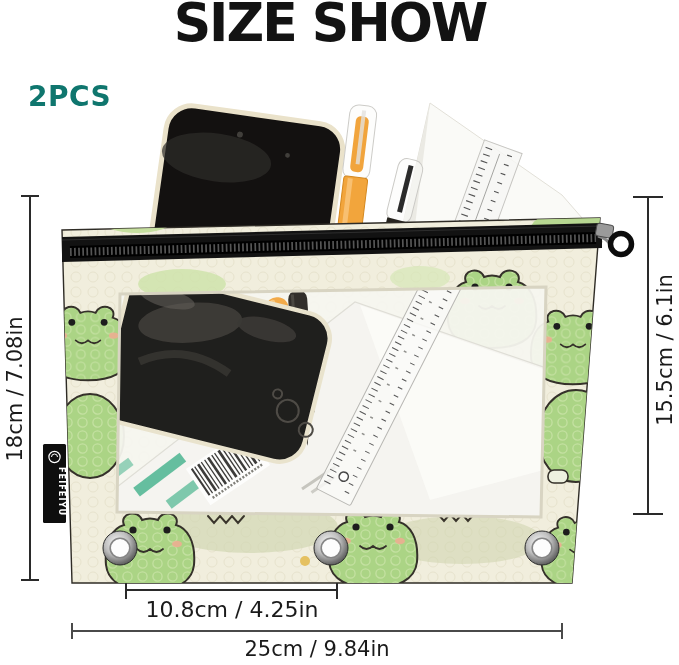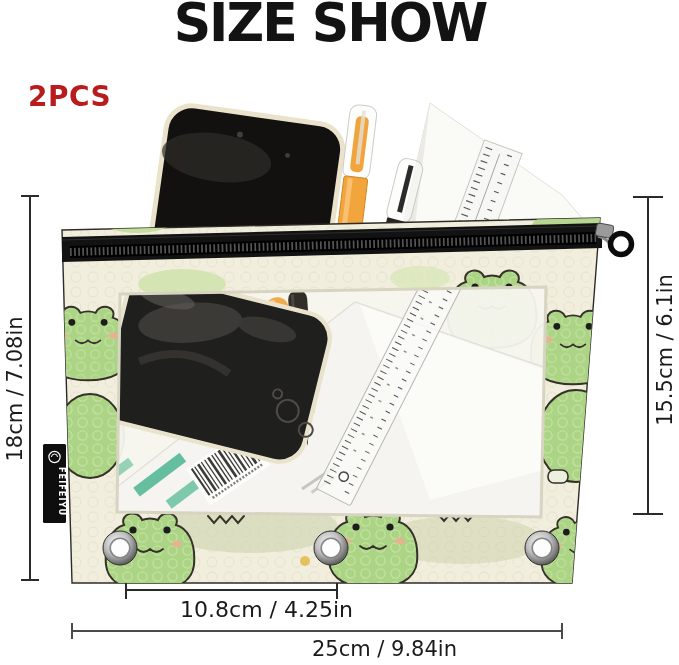--- a/index.html
+++ b/index.html
@@ -1,24 +1,24 @@
 <!DOCTYPE html>
 <html><head>
 <meta charset="utf-8">
 <style>
   html,body{margin:0;padding:0;}
   body{width:679px;height:665px;position:relative;background:#ffffff;overflow:hidden;
        font-family:"DejaVu Sans","Liberation Sans",sans-serif;}
   .abs{position:absolute;}
   #title{left:150px;top:-2px;width:360px;text-align:center;font-size:52px;font-weight:bold;
          letter-spacing:-2px;line-height:0.92;color:#131313;transform:scaleY(1.04);transform-origin:top center;}
-  #qty{left:28px;top:80px;font-size:28px;font-weight:bold;color:#b91c1c;letter-spacing:0.5px;}
+  #qty{left:28px;top:80px;font-size:28px;font-weight:bold;color:#0f766e;letter-spacing:0.5px;}
   .mlabel{color:#1a1a1a;font-size:21px;white-space:nowrap;}
   .vlabel{transform:translate(-50%,-50%) rotate(-90deg);}
-  .hlabel{text-align:right;}
+  .hlabel{text-align:center;}
   .line{background:#2a2a2a;}
   .line.gray{background:#4a4a4a;}
   svg text{font-family:"DejaVu Sans","Liberation Sans",sans-serif;}
 </style>
 </head>
 <body>
 
 <svg class="abs" style="left:0;top:0" width="679" height="665" viewBox="0 0 679 665">
   <defs>
     <radialGradient id="metal" cx="0.4" cy="0.35" r="0.8">

